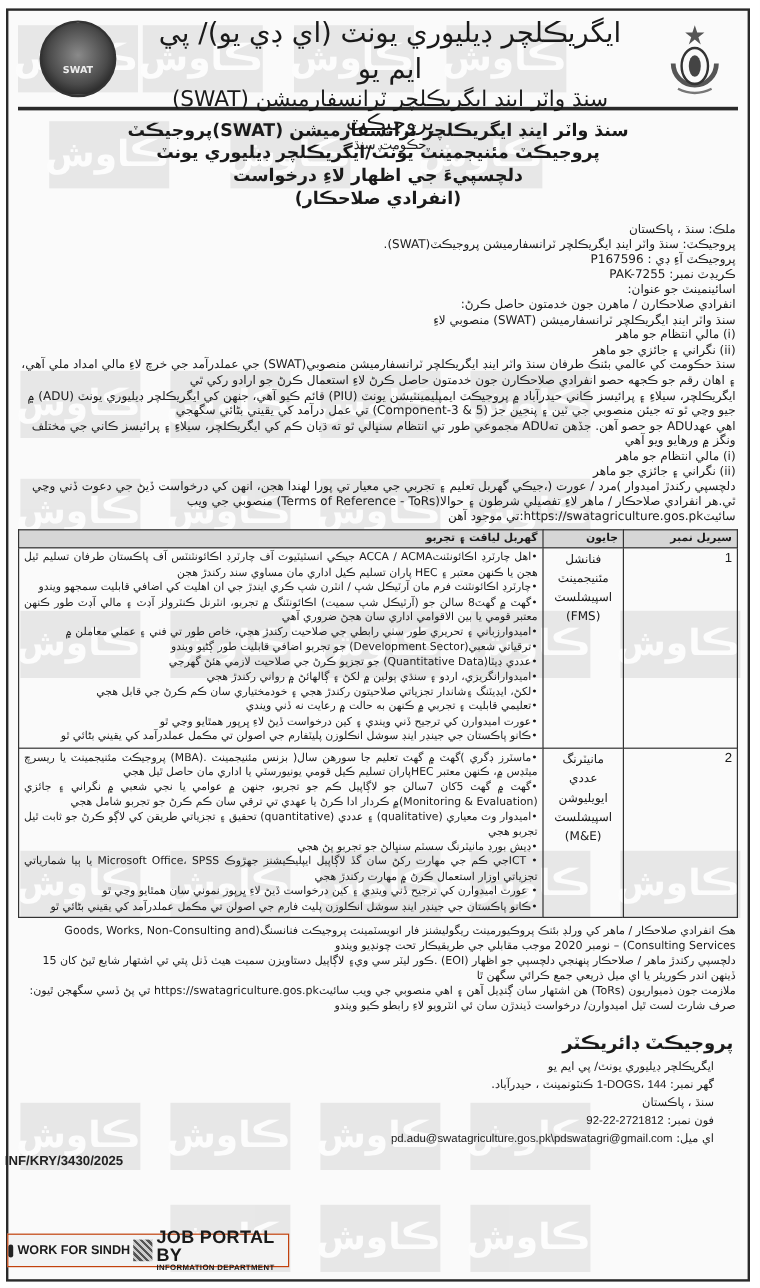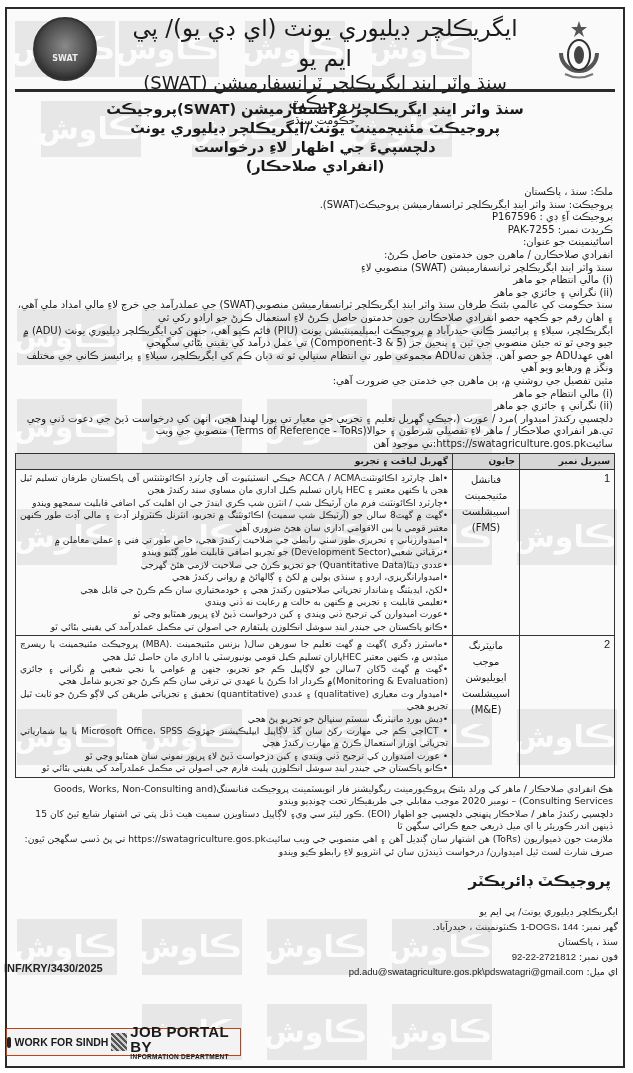--- a/index.html
+++ b/index.html
@@ -22,21 +22,21 @@
   .meta { margin-top: 10px; }
   table.req { direction: rtl; width: 600px; margin: 3px auto 0 auto; border-collapse: collapse; font-size: 9px; line-height: 12.4px; }
   table.req th { background: #d6d6d6; border: 1px solid #333; font-weight: bold; padding: 1px 4px; text-align: right; }
   table.req td { border: 1px solid #333; vertical-align: top; padding: 2px 4px; }
   td.serial { width: 86px; text-align: right; font-family: "Liberation Sans", sans-serif; font-size: 11px; }
   td.pos { width: 58px; text-align: center; font-size: 10px; line-height: 16px; }
   td.quals { text-align: justify; }
   .bullet { display: block; }
   .footer-block { direction: rtl; text-align: right; font-size: 9.2px; line-height: 12.6px; padding: 0 10px; margin-top: 5px; }
   .pd-title { font-size: 15px; font-weight: bold; direction: rtl; text-align: right; padding-right: 12px; margin-top: 14px; }
-  .contact { direction: rtl; text-align: right; font-size: 9.5px; line-height: 15px; padding-right: 5px; margin-top: 14px; }
+  .contact { direction: rtl; text-align: right; font-size: 9.5px; line-height: 15px; padding-right: 28px; margin-top: 4px; }
   .contact .ltr { font-family: "Liberation Sans", sans-serif; direction: ltr; unicode-bidi: embed; }
   .ref { position: absolute; left: 4px; top: 962px; font-family: Liberation Sans, sans-serif; font-weight: bold; font-size: 11px; color: #222; z-index: 2; }
   .banner { position: absolute; left: 6px; top: 1028px; width: 233px; height: 26px; border: 1px solid #c2410c; background: #f3f3f3; display: flex; align-items: center; z-index: 2; }
   .banner .wfs { font-family: "Liberation Sans", sans-serif; font-weight: bold; font-size: 10.5px; padding-left: 2px; white-space: nowrap; }
   .banner .qr { width: 18px; height: 18px; margin: 0 3px; background: repeating-linear-gradient(45deg, #555 0 2px, #ccc 2px 4px); }
   .banner .jp { display: flex; flex-direction: column; line-height: 1; }
   .banner .jp .a { font-family: "Liberation Sans", sans-serif; font-weight: bold; font-size: 15px; letter-spacing: 0.3px; }
   .banner .jp .b { font-family: "Liberation Sans", sans-serif; font-weight: bold; font-size: 6.5px; letter-spacing: 0.3px; }
   .info-icon { display: inline-block; width: 4px; height: 11px; background: #222; border-radius: 2px; margin-right: 2px; vertical-align: -1px; }
 </style>
@@ -113,21 +113,20 @@
       <p>پروجيڪٽ آءِ ڊي : P167596</p>
       <p>ڪريڊٽ نمبر: PAK-7255</p>
       <p>اسائينمينٽ جو عنوان:</p>
       <p>انفرادي صلاحڪارن / ماهرن جون خدمتون حاصل ڪرڻ:</p>
       <p>سنڌ واٽر اينڊ ايگريڪلچر ٽرانسفارميشن (SWAT) منصوبي لاءِ</p>
       <p>(i) مالي انتظام جو ماهر</p>
       <p>(ii) نگراني ۽ جائزي جو ماهر</p>
       <p>سنڌ حڪومت کي عالمي بئنڪ طرفان سنڌ واٽر اينڊ ايگريڪلچر ٽرانسفارميشن منصوبي(SWAT) جي عملدرآمد جي خرچ لاءِ مالي امداد ملي آهي، ۽ اهان رقم جو ڪجهه حصو انفرادي صلاحڪارن جون خدمتون حاصل ڪرڻ لاءِ استعمال ڪرڻ جو ارادو رکي ٿي</p>
       <p>ايگريڪلچر، سيلاءِ ۽ پرائيسز ڪاني حيدرآباد ۾ پروجيڪٽ ايمپليمينٽيشن يونٽ (PIU) قائم ڪيو آهي، جنهن کي ايگريڪلچر ڊيليوري يونٽ (ADU) ۾ جيو وڃي ٿو ته جيئن منصوبي جي ٽين ۽ پنجين جز (Component-3 &amp; 5) تي عمل درآمد کي يقيني بڻائي سگهجي</p>
       <p>اهي عهدADU جو حصو آهن. جڏهن تهADU مجموعي طور تي انتظام سنڀالي ٿو ته ڌيان ڪم کي ايگريڪلچر، سيلاءِ ۽ پرائيسز ڪاني جي مختلف ونگز ۾ ورهايو ويو آهي</p>
-      <p>مٿين تفصيل جي روشني ۾، ٻن ماهرن جي خدمتن جي ضرورت آهي:</p>
       <p>(i) مالي انتظام جو ماهر</p>
       <p>(ii) نگراني ۽ جائزي جو ماهر</p>
       <p>دلچسپي رکندڙ اميدوار )مرد / عورت (،جيڪي گهربل تعليم ۽ تجربي جي معيار تي پورا لهندا هجن، انهن کي درخواست ڏيڻ جي دعوت ڏني وڃي ٿي.هر انفرادي صلاحڪار / ماهر لاءِ تفصيلي شرطون ۽ حوالا(Terms of Reference - ToRs) منصوبي جي ويب سائيٽhttps://swatagriculture.gos.pk:تي موجود آهن</p>
     </div>
 
     <table class="req">
       <thead>
         <tr>
           <th>سيريل نمبر</th>
           <th>جايون</th>
@@ -154,21 +153,21 @@
             <span class="bullet">•لکڻ، ايڊيٽنگ ۽شاندار تجزياتي صلاحيتون رکندڙ هجي ۽ خودمختياري سان ڪم ڪرڻ جي قابل هجي</span>
             <span class="bullet">•تعليمي قابليت ۽ تجربي ۾ ڪنهن به حالت ۾ رعايت نه ڏني ويندي</span>
             <span class="bullet">•عورت اميدوارن کي ترجيح ڏني ويندي ۽ کين درخواست ڏيڻ لاءِ ڀرپور همٿايو وڃي ٿو</span>
             <span class="bullet">•ڪانو پاڪستان جي جينڊر اينڊ سوشل انڪلوزن پليٽفارم جي اصولن تي مڪمل عملدرآمد کي يقيني بڻائي ٿو</span>
           </td>
         </tr>
         <tr>
           <td class="serial">2</td>
           <td class="pos">
             <div>مانيٽرنگ</div>
-            <div>موجب</div>
+            <div>عددي</div>
             <div>ايويليوشن</div>
             <div>اسپيشلسٽ</div>
             <div>(M&amp;E)</div>
           </td>
           <td class="quals">
             <span class="bullet">•ماسٽرز ڊگري )گهٽ ۾ گهٽ تعليم جا سورهن سال( بزنس مئنيجمينٽ .(MBA) پروجيڪٽ مئنيجمينٽ يا ريسرچ ميٿڊس ۾، ڪنهن معتبر HECپاران تسليم ڪيل قومي يونيورسٽي يا اداري مان حاصل ٿيل هجي</span>
             <span class="bullet">•گهٽ ۾ گهٽ 5کان 7سالن جو لاڳاپيل ڪم جو تجربو، جنهن ۾ عوامي يا نجي شعبي ۾ نگراني ۽ جائزي (Monitoring &amp; Evaluation)۾ ڪردار ادا ڪرڻ يا عهدي تي ترقي سان ڪم ڪرڻ جو تجربو شامل هجي</span>
             <span class="bullet">•اميدوار وٽ معياري (qualitative) ۽ عددي (quantitative) تحقيق ۽ تجزياتي طريقن کي لاڳو ڪرڻ جو ثابت ٿيل تجربو هجي</span>
             <span class="bullet">•ڊيش بورڊ مانيٽرنگ سسٽم سنڀالڻ جو تجربو پڻ هجي</span>
             <span class="bullet">• ICTجي ڪم جي مهارت رکڻ سان گڏ لاڳاپيل ايپليڪيشنز جهڙوڪ Microsoft Office، SPSS يا ٻيا شمارياتي تجزياتي اوزار استعمال ڪرڻ ۾ مهارت رکندڙ هجي</span>

